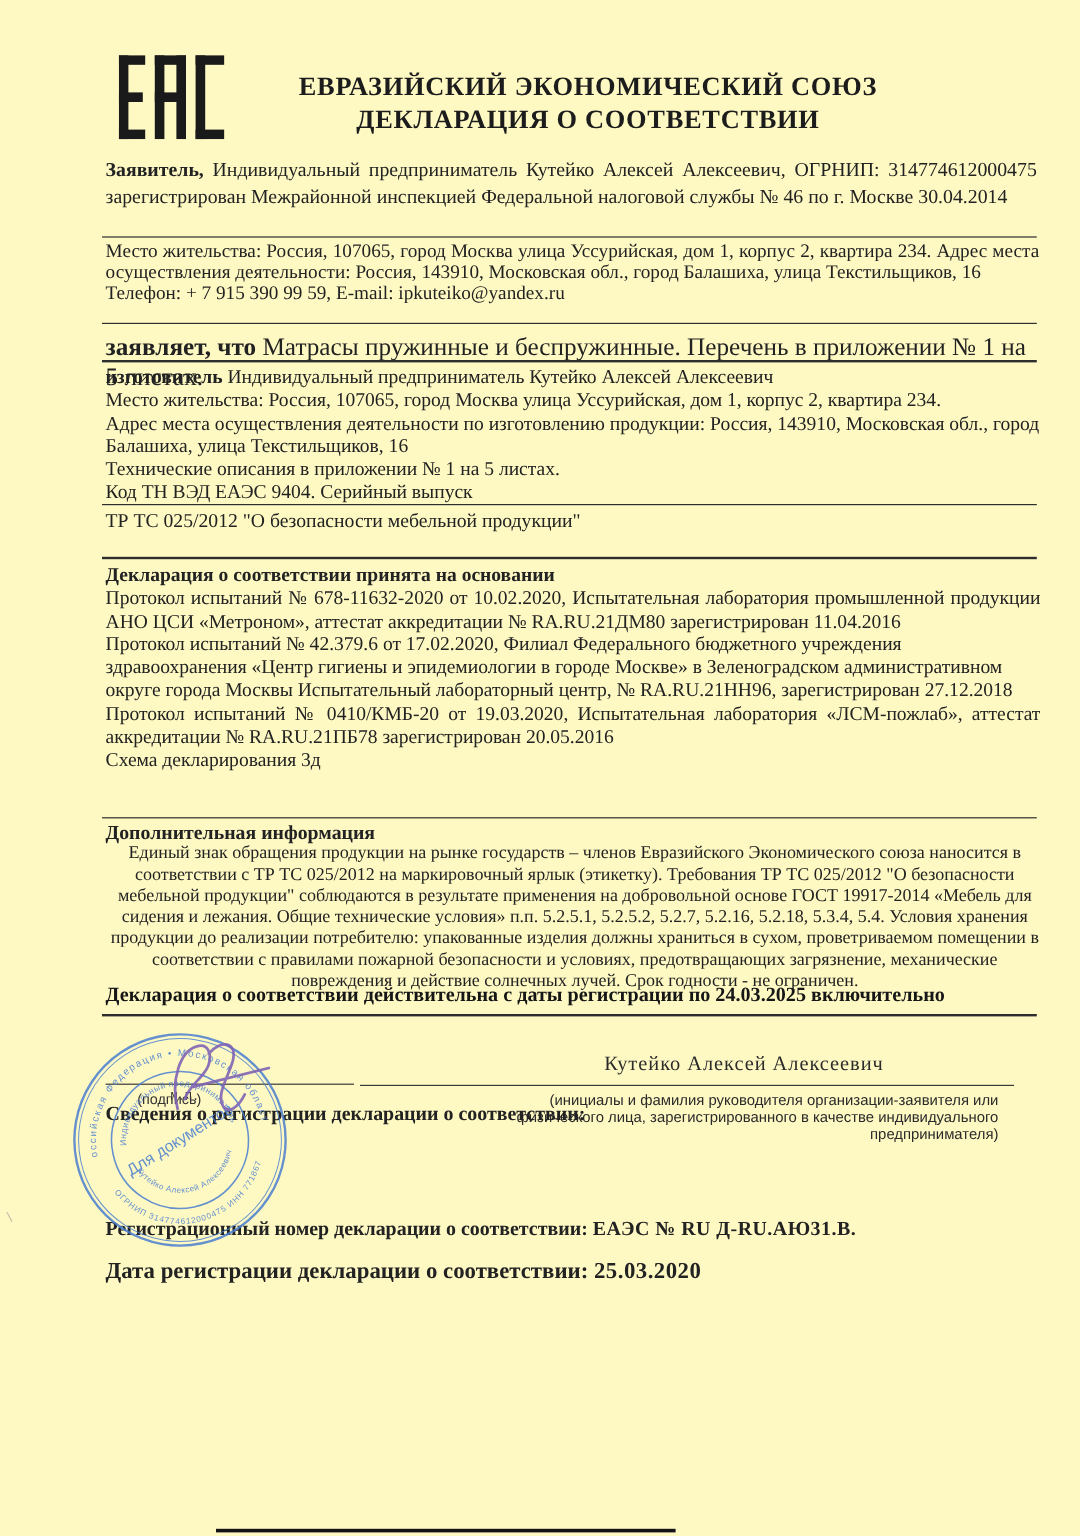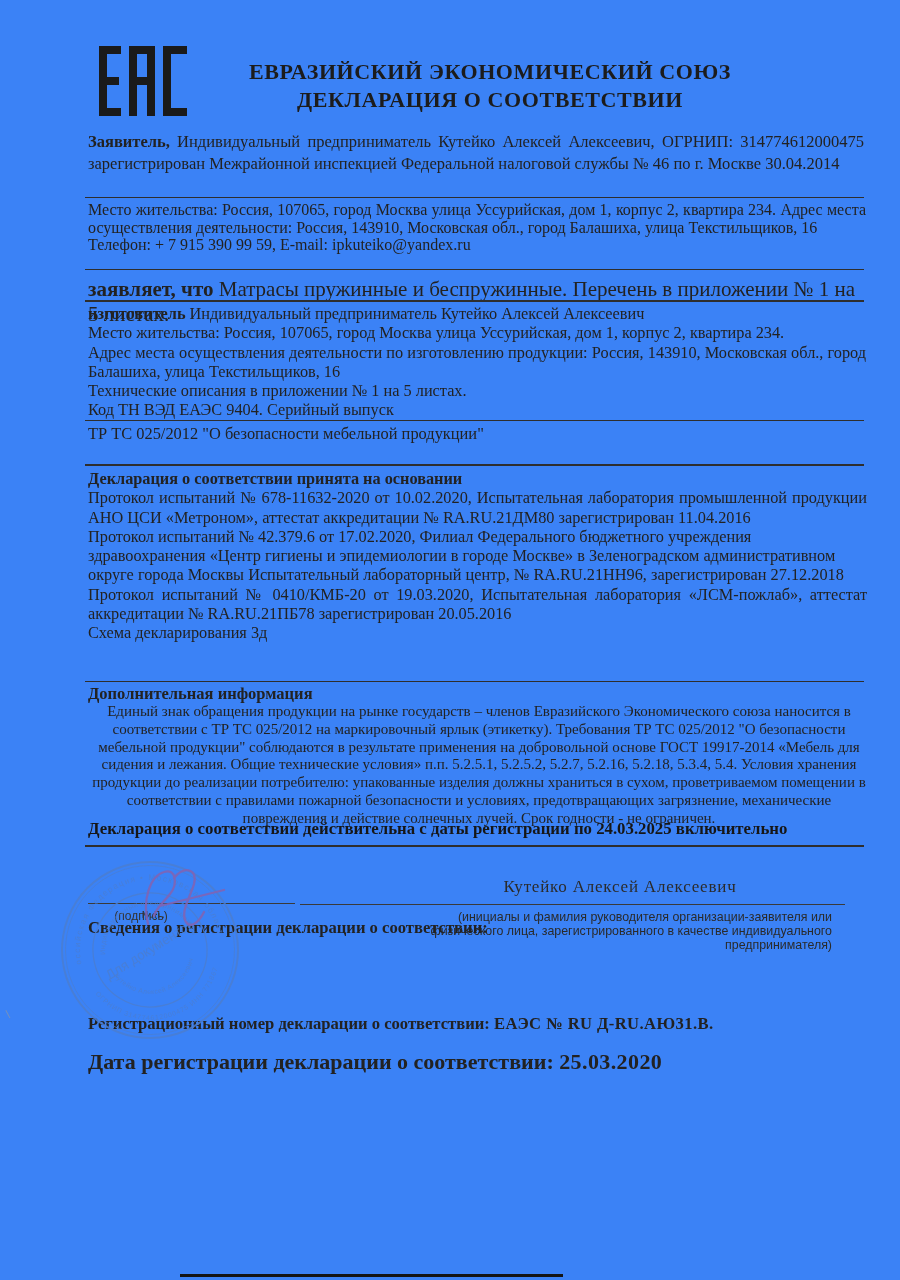--- a/index.html
+++ b/index.html
@@ -1,18 +1,18 @@
 <!DOCTYPE html>
 <html><head>
 <meta charset="utf-8">
 <style>
   html,body { margin:0; padding:0; background:#e8e8e8; }
   .page {
     position:relative; width:900px; height:1280px; margin:0 auto;
-    background:#3b82f6; color:#222;
+    background:#fef9c3; color:#222;
     font-family:"Liberation Serif", serif;
     overflow:hidden;
   }
   .abs { position:absolute; }
   p { margin:0; }
   .b { font-weight:bold; }
   .j { text-align:justify; }
   .divider { position:absolute; left:85px; width:779px; border-top:1.5px solid #2e2e2e; }
   .divider.thick { border-top-width:2.5px; }
 
@@ -34,21 +34,21 @@
   .sig-line-left  { position:absolute; left:88px;  top:903px; width:207px; border-top:1.6px solid #3a3a3a; }
   .sig-line-right { position:absolute; left:300px; top:904px; width:545px; border-top:1.6px solid #3a3a3a; }
   .sig-caption-sign { left:96px; top:909px; width:90px; text-align:center;
        font-family:"Liberation Sans",sans-serif; font-size:12px; color:#333; }
   .sig-mp { left:142px; top:910px; font-family:Liberation Mono, monospace; font-size:10px; color:#333; }
   .sig-caption-name { left:398px; top:910px; width:434px; text-align:right;
        font-family:"Liberation Sans",sans-serif; font-size:12.4px; line-height:14px; color:#2a2a2a; }
 
   .reg-header { left:88px; top:918px;  font-size:16.6px; }
   .reg-number { left:88px; top:1014px; font-size:16.6px;text-align:center; }
-  .reg-date   { left:88px; top:1049px; font-size:22px; }
+  .reg-date   { left:88px; top:1049px; font-size:19px; }
   .reg-value  { letter-spacing:0.4px; }
 
   .stamp { left:55px; top:855px; width:190px; height:190px; transform:rotate(-12deg); opacity:0.85; pointer-events:none; }
   .signature-scrawl { left:138px; top:864px; pointer-events:none; }
   .artifact-bottom-line { position:absolute; left:180px; top:1274px; width:383px; height:3px; background:#141414; }
   .artifact-margin-mark { position:absolute; left:7px; top:1008px; width:7px; height:9px;
        border-left:1.5px solid #9a9a9a; transform:rotate(-28deg); opacity:.6; }
 </style>
 </head>
 <body>

